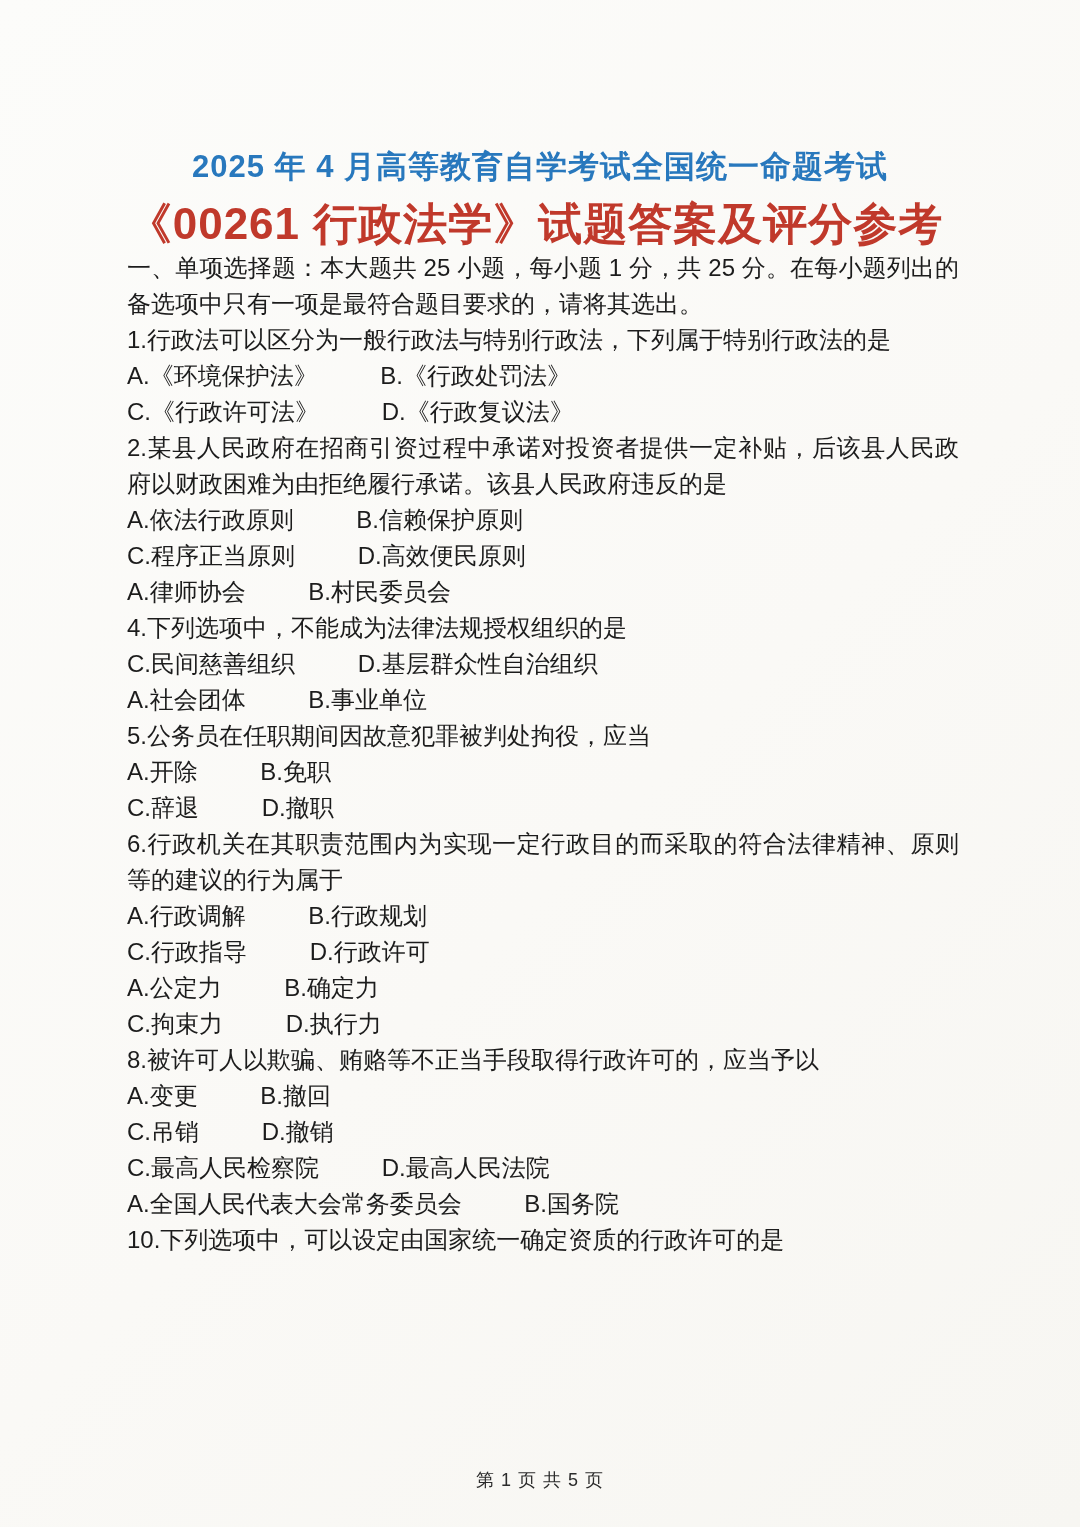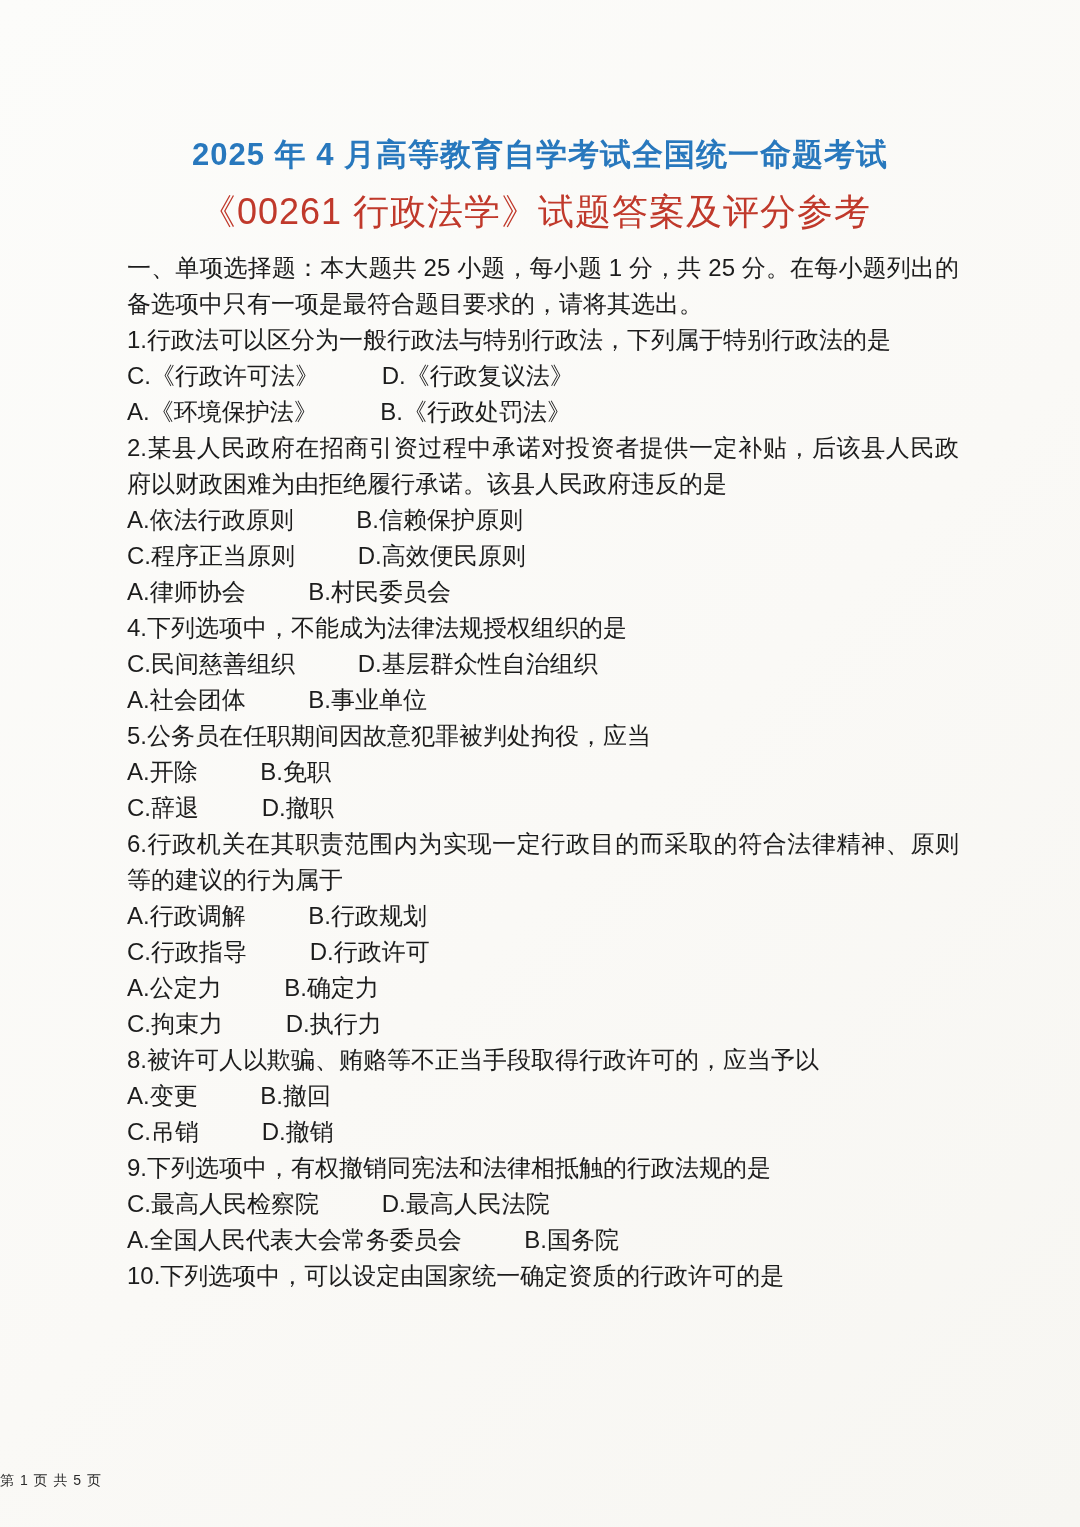--- a/index.html
+++ b/index.html
@@ -18,32 +18,32 @@
   .sheet {
     position: absolute;
     inset: 0;
     background: linear-gradient(135deg, #fcfcfa 0%, #faf9f6 55%, #f7f6f2 100%);
   }
   .titles {
     text-align: center;
     padding-top: 136px;
   }
   .title1 {
-    margin: 0;
+    margin: 12px;
     font-size: 31px;
     line-height: 38px;
     font-weight: 700;
     color: #2878bd;
     letter-spacing: 1px;
   }
   .title2 {
     margin: 16px 9px 0 0;
-    font-size: 36px;
+    font-size: 44px;
     line-height: 44px;
-    font-weight: 400;
+    font-weight: 700;
     color: #c0392b;
     letter-spacing: 1px;
   }
   .content {
     position: absolute;
     left: 127px;
     top: 250px;
     width: 832px;
     font-size: 24px;
     line-height: 36px;
@@ -56,21 +56,22 @@
     text-align: justify;
   }
   .opt-row .opt + .opt {
     margin-left: 56px;
   }
   .page-footer {
     position: absolute;
     left: 0;
     right: 0;
     bottom: 36px;
-    font-size: 14px;
+    text-align: center;
+    font-size: 18px;
     line-height: 22px;
     color: #2b2b2b;
     letter-spacing: 1px;
     font-weight: 500;
   }
 </style>
 </head>
 <body>
 
 <div class="sheet">
@@ -80,27 +81,27 @@
     <h2 class="title2">《00261 行政法学》试题答案及评分参考</h2>
   </header>
 
   <main class="content">
 
     <p class="intro">一、单项选择题：本大题共 25 小题，每小题 1 分，共 25 分。在每小题列出的备选项中只有一项是最符合题目要求的，请将其选出。</p>
 
     <section>
       <p class="stem">1.行政法可以区分为一般行政法与特别行政法，下列属于特别行政法的是</p>
       <p class="opt-row">
+        <span class="opt">A.《环境保护法》</span>
+        <span class="opt">B.《行政处罚法》</span>
+      </p>
+      <p class="opt-row">
         <span class="opt">C.《行政许可法》</span>
         <span class="opt">D.《行政复议法》</span>
       </p>
-      <p class="opt-row">
-        <span class="opt">A.《环境保护法》</span>
-        <span class="opt">B.《行政处罚法》</span>
-      </p>
     </section>
 
     <section>
       <p class="stem">2.某县人民政府在招商引资过程中承诺对投资者提供一定补贴，后该县人民政府以财政困难为由拒绝履行承诺。该县人民政府违反的是</p>
       <p class="opt-row">
         <span class="opt">A.依法行政原则</span>
         <span class="opt">B.信赖保护原则</span>
       </p>
       <p class="opt-row">
         <span class="opt">C.程序正当原则</span>
@@ -168,21 +169,20 @@
         <span class="opt">A.变更</span>
         <span class="opt">B.撤回</span>
       </p>
       <p class="opt-row">
         <span class="opt">C.吊销</span>
         <span class="opt">D.撤销</span>
       </p>
     </section>
 
     <section>
-      <p class="stem">9.下列选项中，有权撤销同宪法和法律相抵触的行政法规的是</p>
       <p class="opt-row">
         <span class="opt">C.最高人民检察院</span>
         <span class="opt">D.最高人民法院</span>
       </p>
       <p class="opt-row">
         <span class="opt">A.全国人民代表大会常务委员会</span>
         <span class="opt">B.国务院</span>
       </p>
     </section>
 

